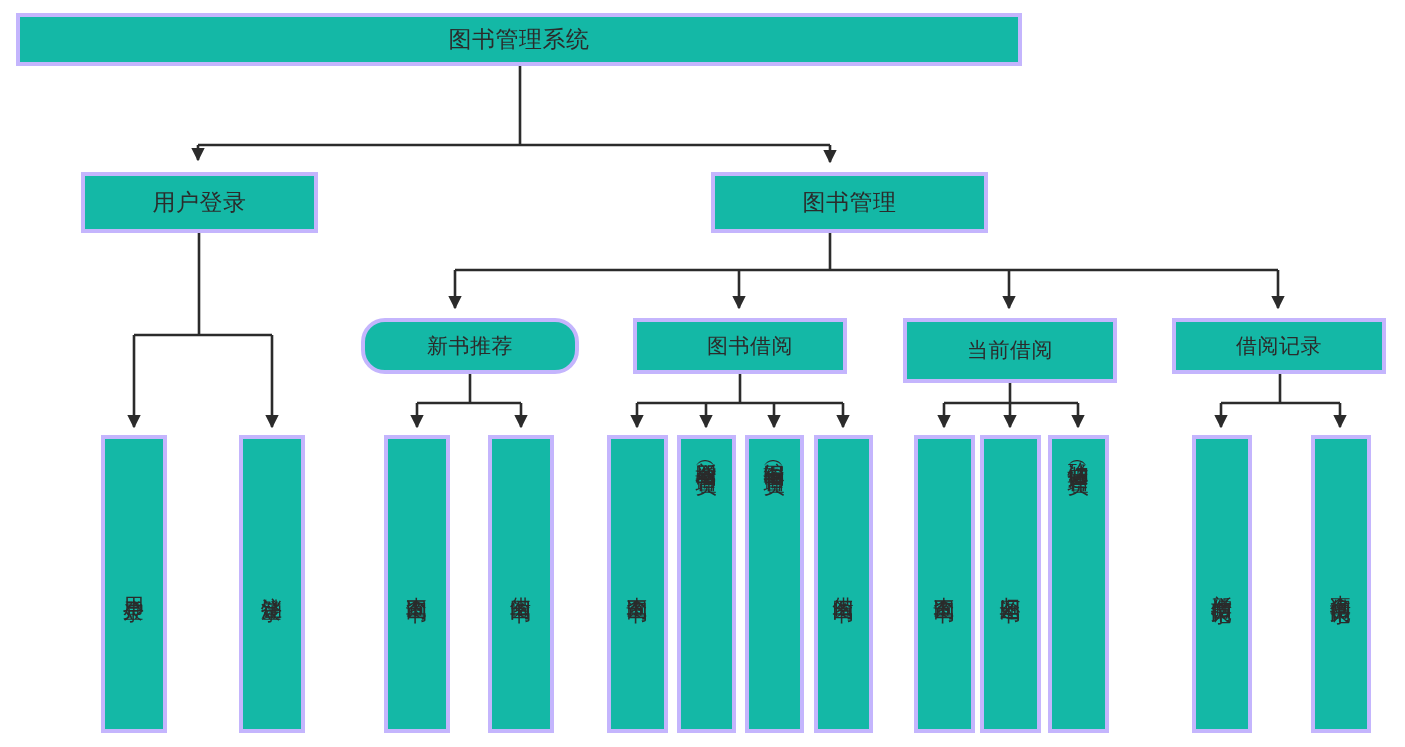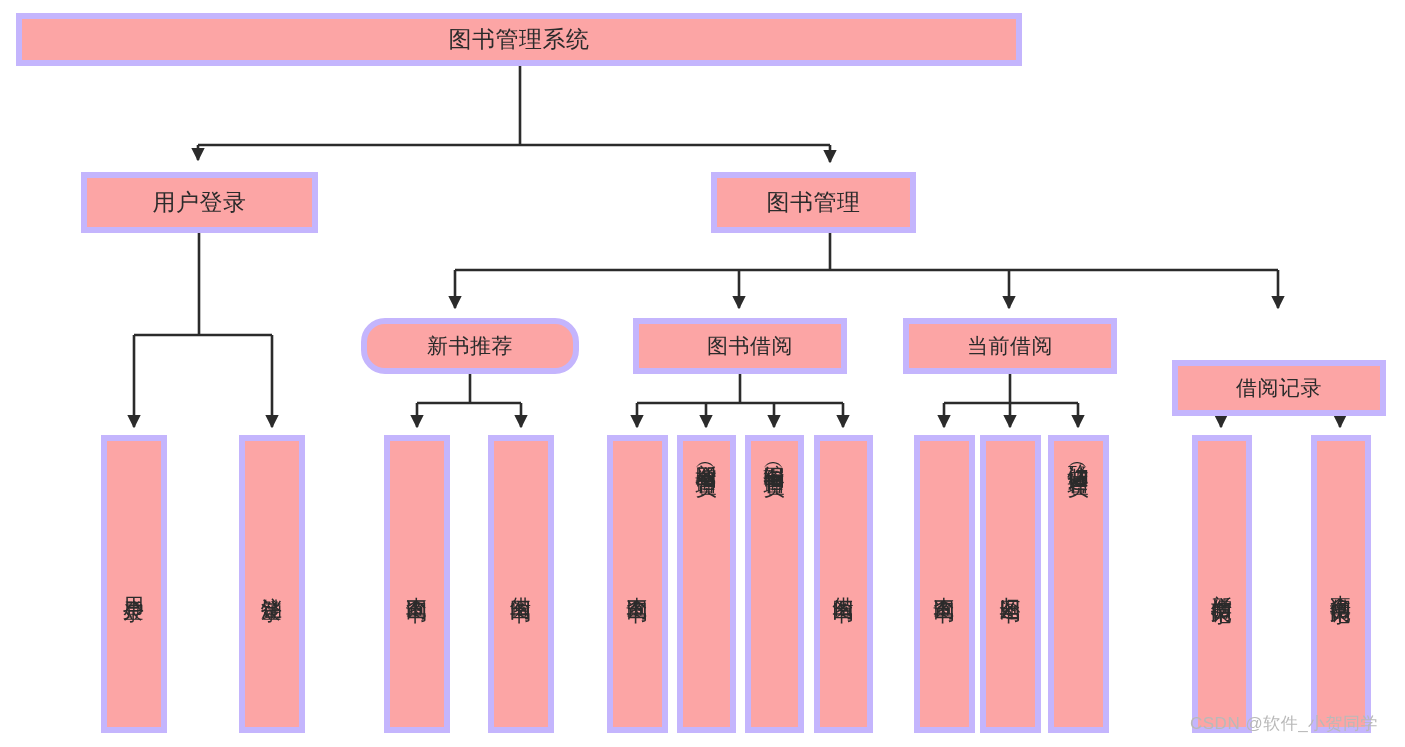--- a/index.html
+++ b/index.html
@@ -23,22 +23,22 @@
     position: absolute;
     left: 0;
     top: 0;
     width: 1405px;
     height: 747px;
     pointer-events: none;
   }
   .node {
     position: absolute;
     box-sizing: border-box;
-    background: #fca5a5;
-    border: 6px solid #c4b5fd;
+    background: #14b8a6;
+    border: 4px solid #c4b5fd;
     display: flex;
     align-items: center;
     justify-content: center;
     overflow: hidden;
   }
   .node .label {
     color: #2b2b2b;
     text-align: center;
     line-height: 1.18;
     letter-spacing: 0.5px;
@@ -132,34 +132,34 @@
     </g>
   </svg>
 
   <div class="node h" style="left:16px; top:13px; width:1006px; height:53px;">
     <span class="label">图书管理系统</span>
   </div>
 
   <div class="node h" style="left:81px; top:172px; width:237px; height:61px;">
     <span class="label">用户登录</span>
   </div>
-  <div class="node h" style="left:711px; top:172px; width:205px; height:61px;">
+  <div class="node h" style="left:711px; top:172px; width:277px; height:61px;">
     <span class="label">图书管理</span>
   </div>
 
   <div class="node h-small" style="left:361px; top:318px; width:218px; height:56px;border-radius:24px;">
     <span class="label">新书推荐</span>
   </div>
   <div class="node h-small" style="left:633px; top:318px; width:214px; height:56px;padding-left:20px;">
     <span class="label">图书借阅</span>
   </div>
-  <div class="node h-small" style="left:903px; top:318px; width:214px; height:56px;font-family:Liberation Serif, serif;">
+  <div class="node h-small" style="left:903px; top:318px; width:214px; height:65px;font-family:Liberation Serif, serif;">
     <span class="label">当前借阅</span>
   </div>
-  <div class="node h-small" style="left:1172px; top:318px; width:214px; height:56px;margin-top:42px;">
+  <div class="node h-small" style="left:1172px; top:318px; width:214px; height:56px;">
     <span class="label">借阅记录</span>
   </div>
 
   <div class="node v" style="left:101px; top:435px; width:66px; height:298px;">
     <span class="label">用户登录</span>
   </div>
   <div class="node v" style="left:239px; top:435px; width:66px; height:298px;">
     <span class="label">注销登录</span>
   </div>
 
@@ -193,15 +193,14 @@
     <span class="label">确认归还（管理员）</span>
   </div>
 
   <div class="node v" style="left:1192px; top:435px; width:60px; height:298px;">
     <span class="label">新增借阅记录</span>
   </div>
   <div class="node v" style="left:1311px; top:435px; width:60px; height:298px;">
     <span class="label">查询借阅记录</span>
   </div>
 
-  <div class="watermark">CSDN @软件_小贺同学</div>
 
 </div>
 
 </body></html>

